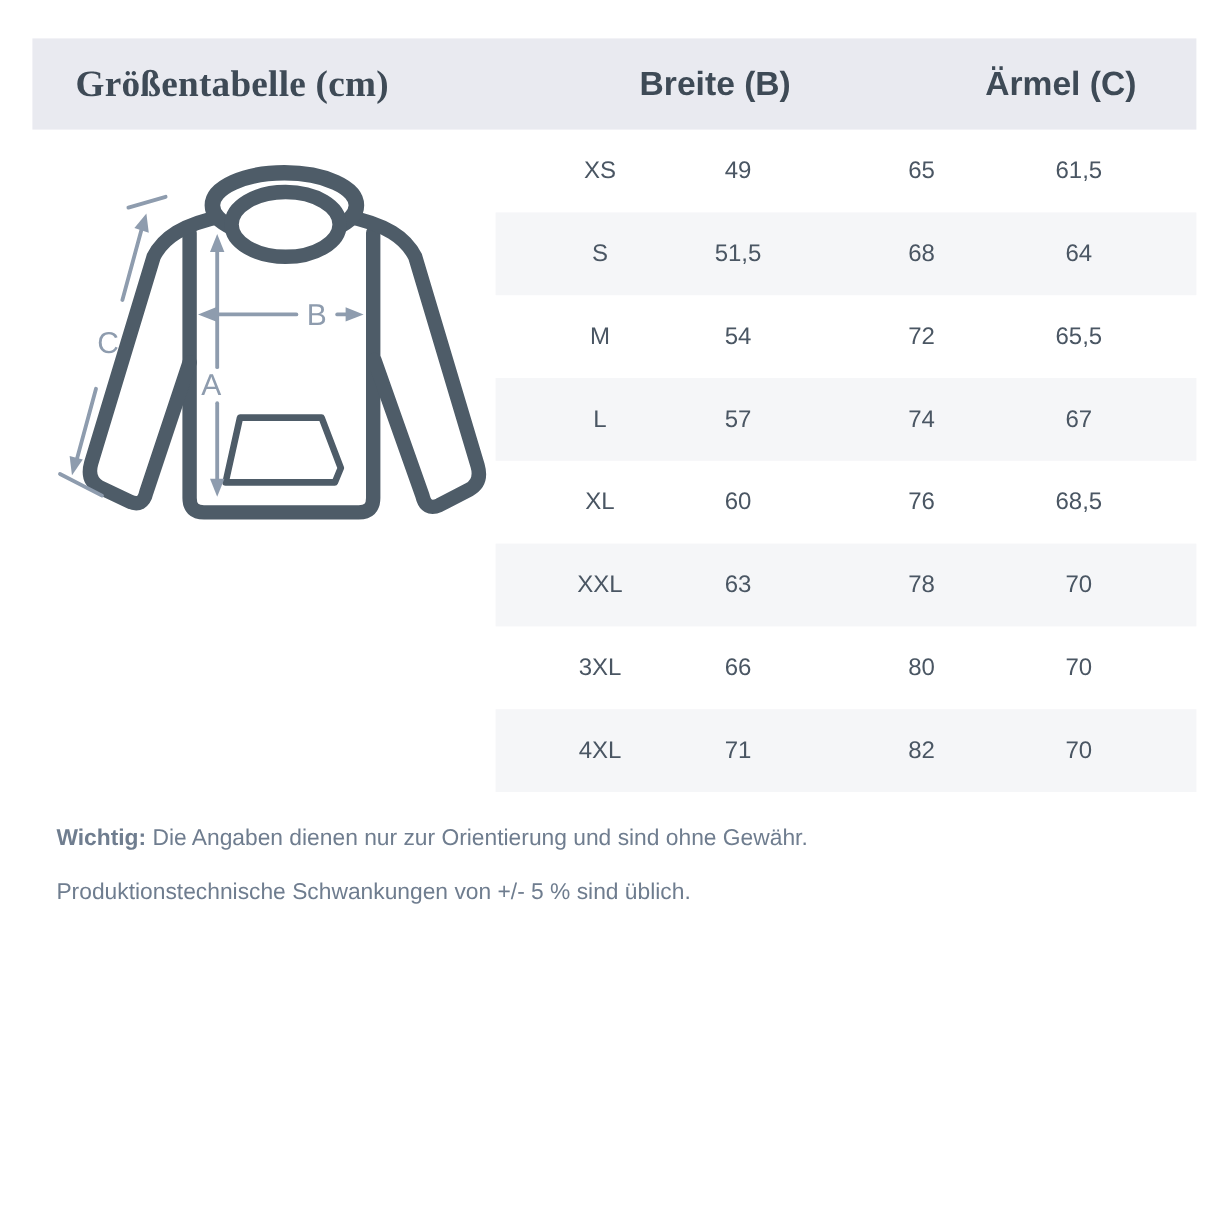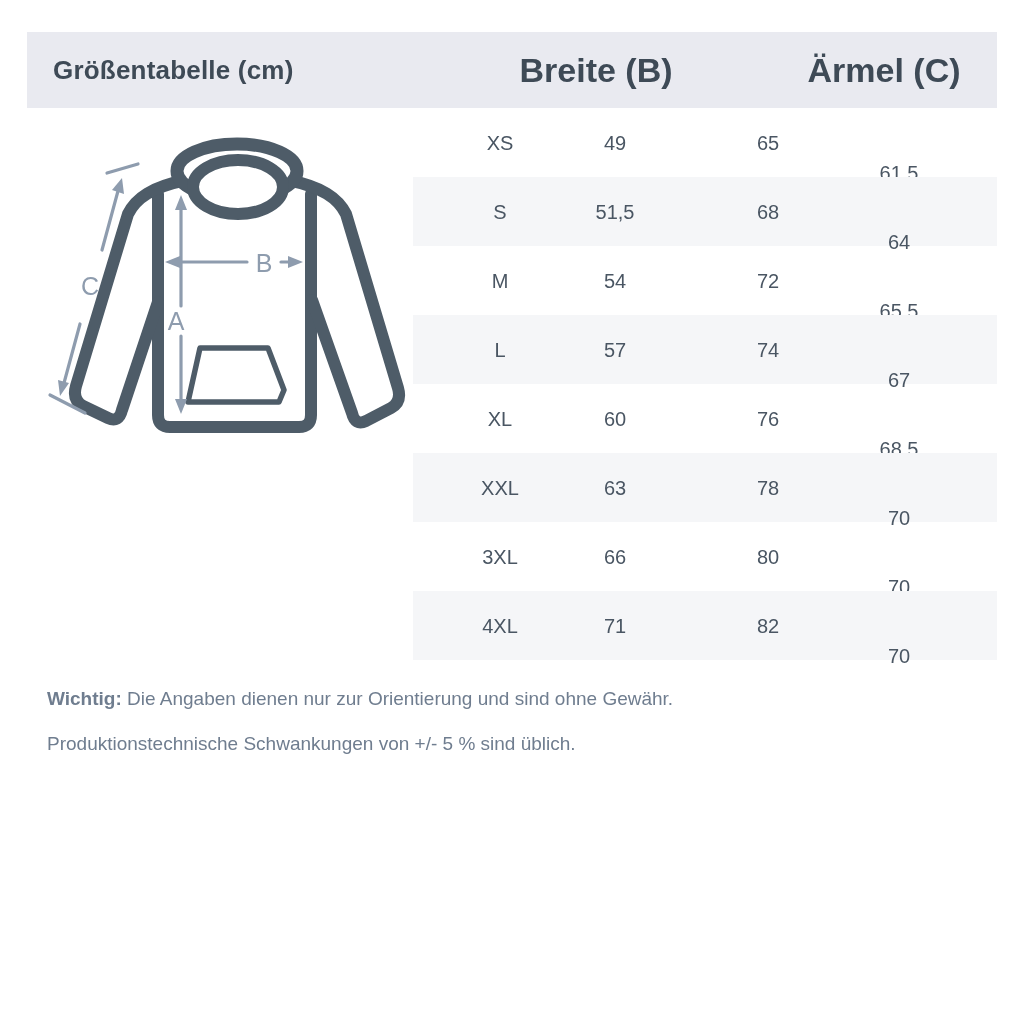--- a/index.html
+++ b/index.html
@@ -6,42 +6,42 @@
   #page{
     position:relative;width:1024px;height:1024px;background:#ffffff;overflow:hidden;
     font-family:"Liberation Sans", sans-serif;
   }
   
   #header-bar{
     position:absolute;left:27px;top:32px;width:970px;height:76px;
     background:#e9eaf0;display:flex;align-items:center;
   }
   #title{
-    position:absolute;left:26px;top:50%;transform:translateY(-50%);
-    font-size:26px;font-weight:bold;color:#3e4a56;white-space:nowrap;letter-spacing:0.2px;
+    position:absolute;left:36px;top:50%;transform:translateY(-50%);
+    font-size:31px;font-weight:bold;color:#3e4a56;white-space:nowrap;letter-spacing:0.2px;font-family:Liberation Serif, serif;
   }
   .col-header{
     position:absolute;top:50%;transform:translate(-50%,-50%);
-    font-size:34px;font-weight:bold;color:#3e4a56;white-space:nowrap;
+    font-size:28px;font-weight:bold;color:#3e4a56;white-space:nowrap;
   }
   #col-breite{left:569px;}
   #col-hoehe{left:710px;}
   #col-aermel{left:857px;}
   
   #size-table{position:absolute;left:413px;top:108px;width:584px;}
   .trow{position:relative;width:584px;height:69px;}
   .trow:nth-child(even){background:#f5f6f8;}
   .cell{
     position:absolute;top:50%;transform:translate(-50%,-50%);
     font-size:20px;color:#4a5663;white-space:nowrap;
   }
   .c-size{left:87px;}
   .c-b{left:202px;}
   .c-h{left:355px;}
-  .c-c{left:486px;margin-top:30px;}
+  .c-c{left:486px;}
   
   #hoodie-diagram{position:absolute;left:46px;top:130px;}
   .dim-label{
     font-size:25px;font-weight:500;fill:#8e9cae;
     font-family:"Liberation Sans", sans-serif;
   }
   
   #footer-note{
     position:absolute;left:47px;top:676px;width:920px;
     font-size:19px;line-height:45px;color:#6f7d8f;

